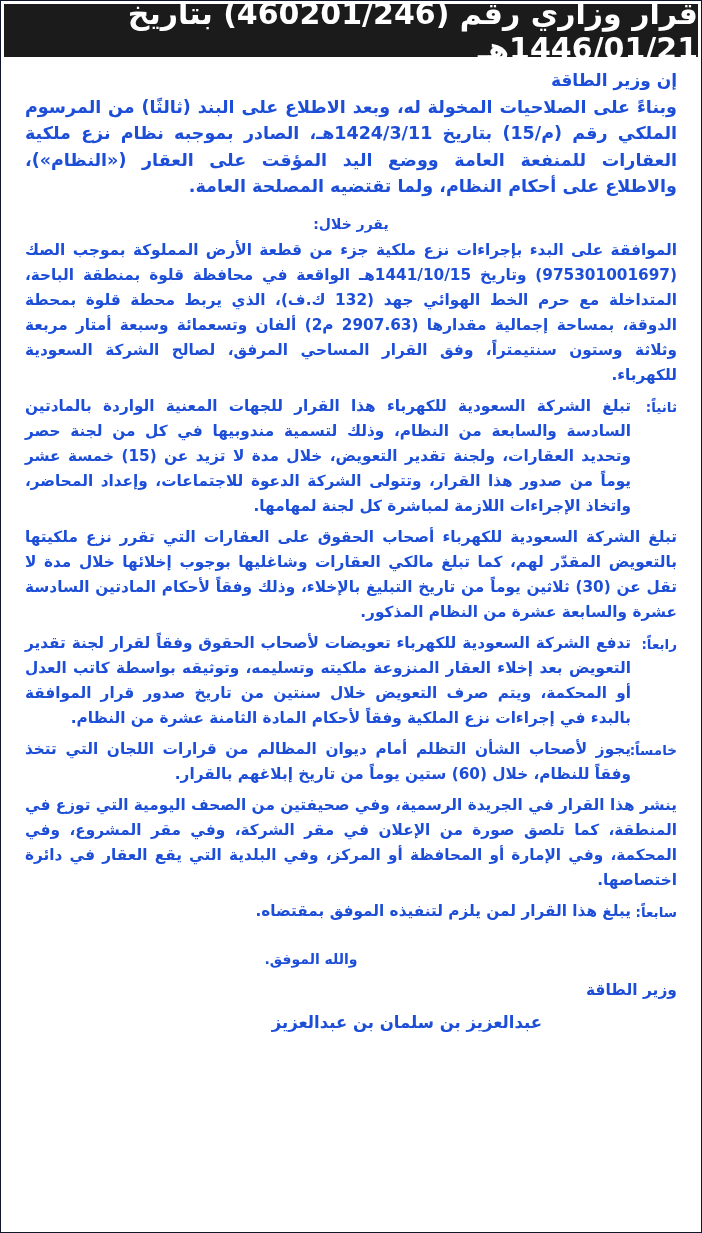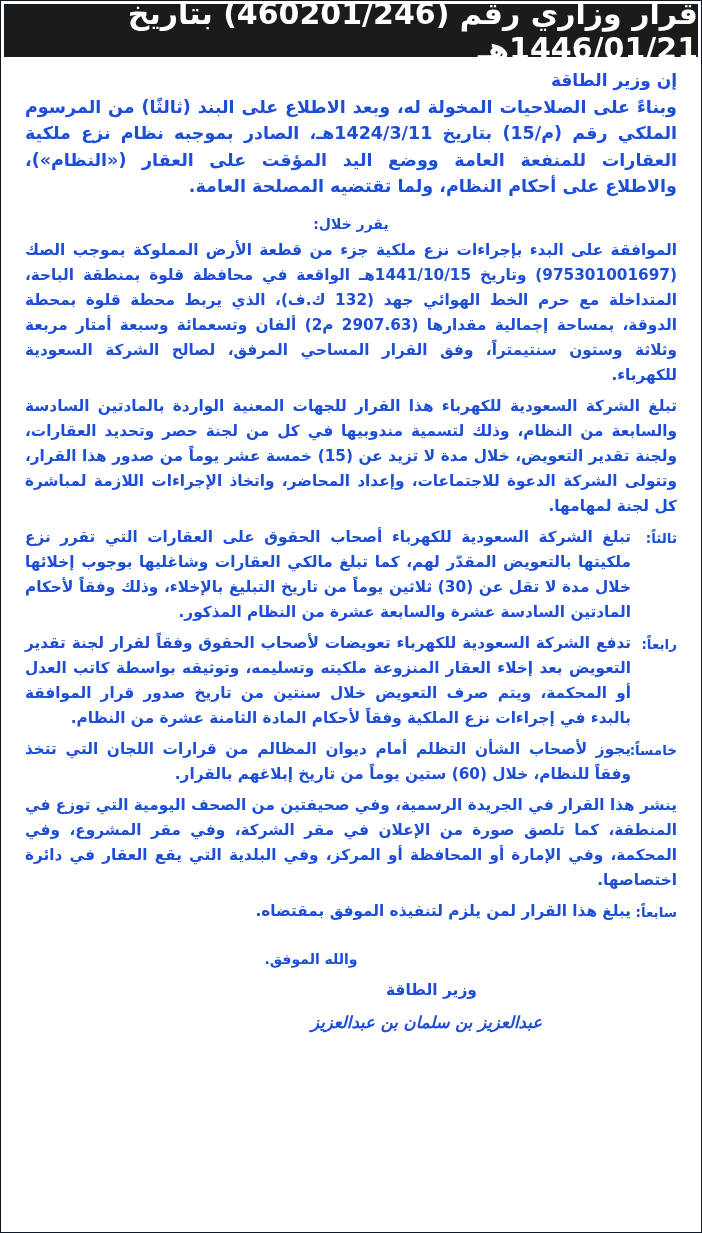--- a/index.html
+++ b/index.html
@@ -27,22 +27,22 @@
   }
   .article { position: relative; display: flex; flex-direction: row; margin-bottom: 6px; }
   .article .label {
     width: 46px; flex: 0 0 46px; font-size: 13.5px; line-height: 26px; white-space: nowrap;
   }
   .article .text {
     flex: 1; font-size: 15.3px; line-height: 25px; text-align: justify; text-align-last: right;
   }
   .closing { text-align: center; font-size: 14px; margin-top: 26px; margin-right: 80px; }
   .sig { font-size: 15.5px; margin-top: 14px; }
-  .sig .title { margin-right: 200px; }
-  .sig .name { margin-top: 14px; margin-right: 135px; font-size: 16.5px; font-style: italic; }
+  .sig .title { }
+  .sig .name { margin-top: 14px; margin-right: 135px; font-size: 16.5px; }
 </style>
 </head>
 <body>
 
 <div class="frame">
   <div class="title-bar">
     <span>قرار وزاري رقم (460201/246) بتاريخ 1446/01/21هـ</span>
   </div>
 
   <div class="body">
@@ -50,24 +50,24 @@
       <p class="l1">إن وزير الطاقة</p>
       <p>وبناءً على الصلاحيات المخولة له، وبعد الاطلاع على البند (ثالثًا) من المرسوم الملكي رقم (م/15) بتاريخ 1424/3/11هـ، الصادر بموجبه نظام نزع ملكية العقارات للمنفعة العامة ووضع اليد المؤقت على العقار («النظام»)، والاطلاع على أحكام النظام، ولما تقتضيه المصلحة العامة.</p>
     </div>
 
     <div class="resolves">يقرر خلال:</div>
 
     <div class="article">
       <div class="text">الموافقة على البدء بإجراءات نزع ملكية جزء من قطعة الأرض المملوكة بموجب الصك (975301001697) وتاريخ 1441/10/15هـ الواقعة في محافظة قلوة بمنطقة الباحة، المتداخلة مع حرم الخط الهوائي جهد (132 ك.ف)، الذي يربط محطة قلوة بمحطة الدوقة، بمساحة إجمالية مقدارها (2907.63 م2) ألفان وتسعمائة وسبعة أمتار مربعة وثلاثة وستون سنتيمتراً، وفق القرار المساحي المرفق، لصالح الشركة السعودية للكهرباء.</div>
     </div>
     <div class="article">
+      <div class="label">ثانياً:</div>
       <div class="text">تبلغ الشركة السعودية للكهرباء هذا القرار للجهات المعنية الواردة بالمادتين السادسة والسابعة من النظام، وذلك لتسمية مندوبيها في كل من لجنة حصر وتحديد العقارات، ولجنة تقدير التعويض، خلال مدة لا تزيد عن (15) خمسة عشر يوماً من صدور هذا القرار، وتتولى الشركة الدعوة للاجتماعات، وإعداد المحاضر، واتخاذ الإجراءات اللازمة لمباشرة كل لجنة لمهامها.</div>
     </div>
     <div class="article">
-      <div class="label">ثالثاً:</div>
       <div class="text">تبلغ الشركة السعودية للكهرباء أصحاب الحقوق على العقارات التي تقرر نزع ملكيتها بالتعويض المقدّر لهم، كما تبلغ مالكي العقارات وشاغليها بوجوب إخلائها خلال مدة لا تقل عن (30) ثلاثين يوماً من تاريخ التبليغ بالإخلاء، وذلك وفقاً لأحكام المادتين السادسة عشرة والسابعة عشرة من النظام المذكور.</div>
     </div>
     <div class="article">
       <div class="label">رابعاً:</div>
       <div class="text">تدفع الشركة السعودية للكهرباء تعويضات لأصحاب الحقوق وفقاً لقرار لجنة تقدير التعويض بعد إخلاء العقار المنزوعة ملكيته وتسليمه، وتوثيقه بواسطة كاتب العدل أو المحكمة، ويتم صرف التعويض خلال سنتين من تاريخ صدور قرار الموافقة بالبدء في إجراءات نزع الملكية وفقاً لأحكام المادة الثامنة عشرة من النظام.</div>
     </div>
     <div class="article">
       <div class="label">خامساً:</div>
       <div class="text">يجوز لأصحاب الشأن التظلم أمام ديوان المظالم من قرارات اللجان التي تتخذ وفقاً للنظام، خلال (60) ستين يوماً من تاريخ إبلاغهم بالقرار.</div>
     </div>

